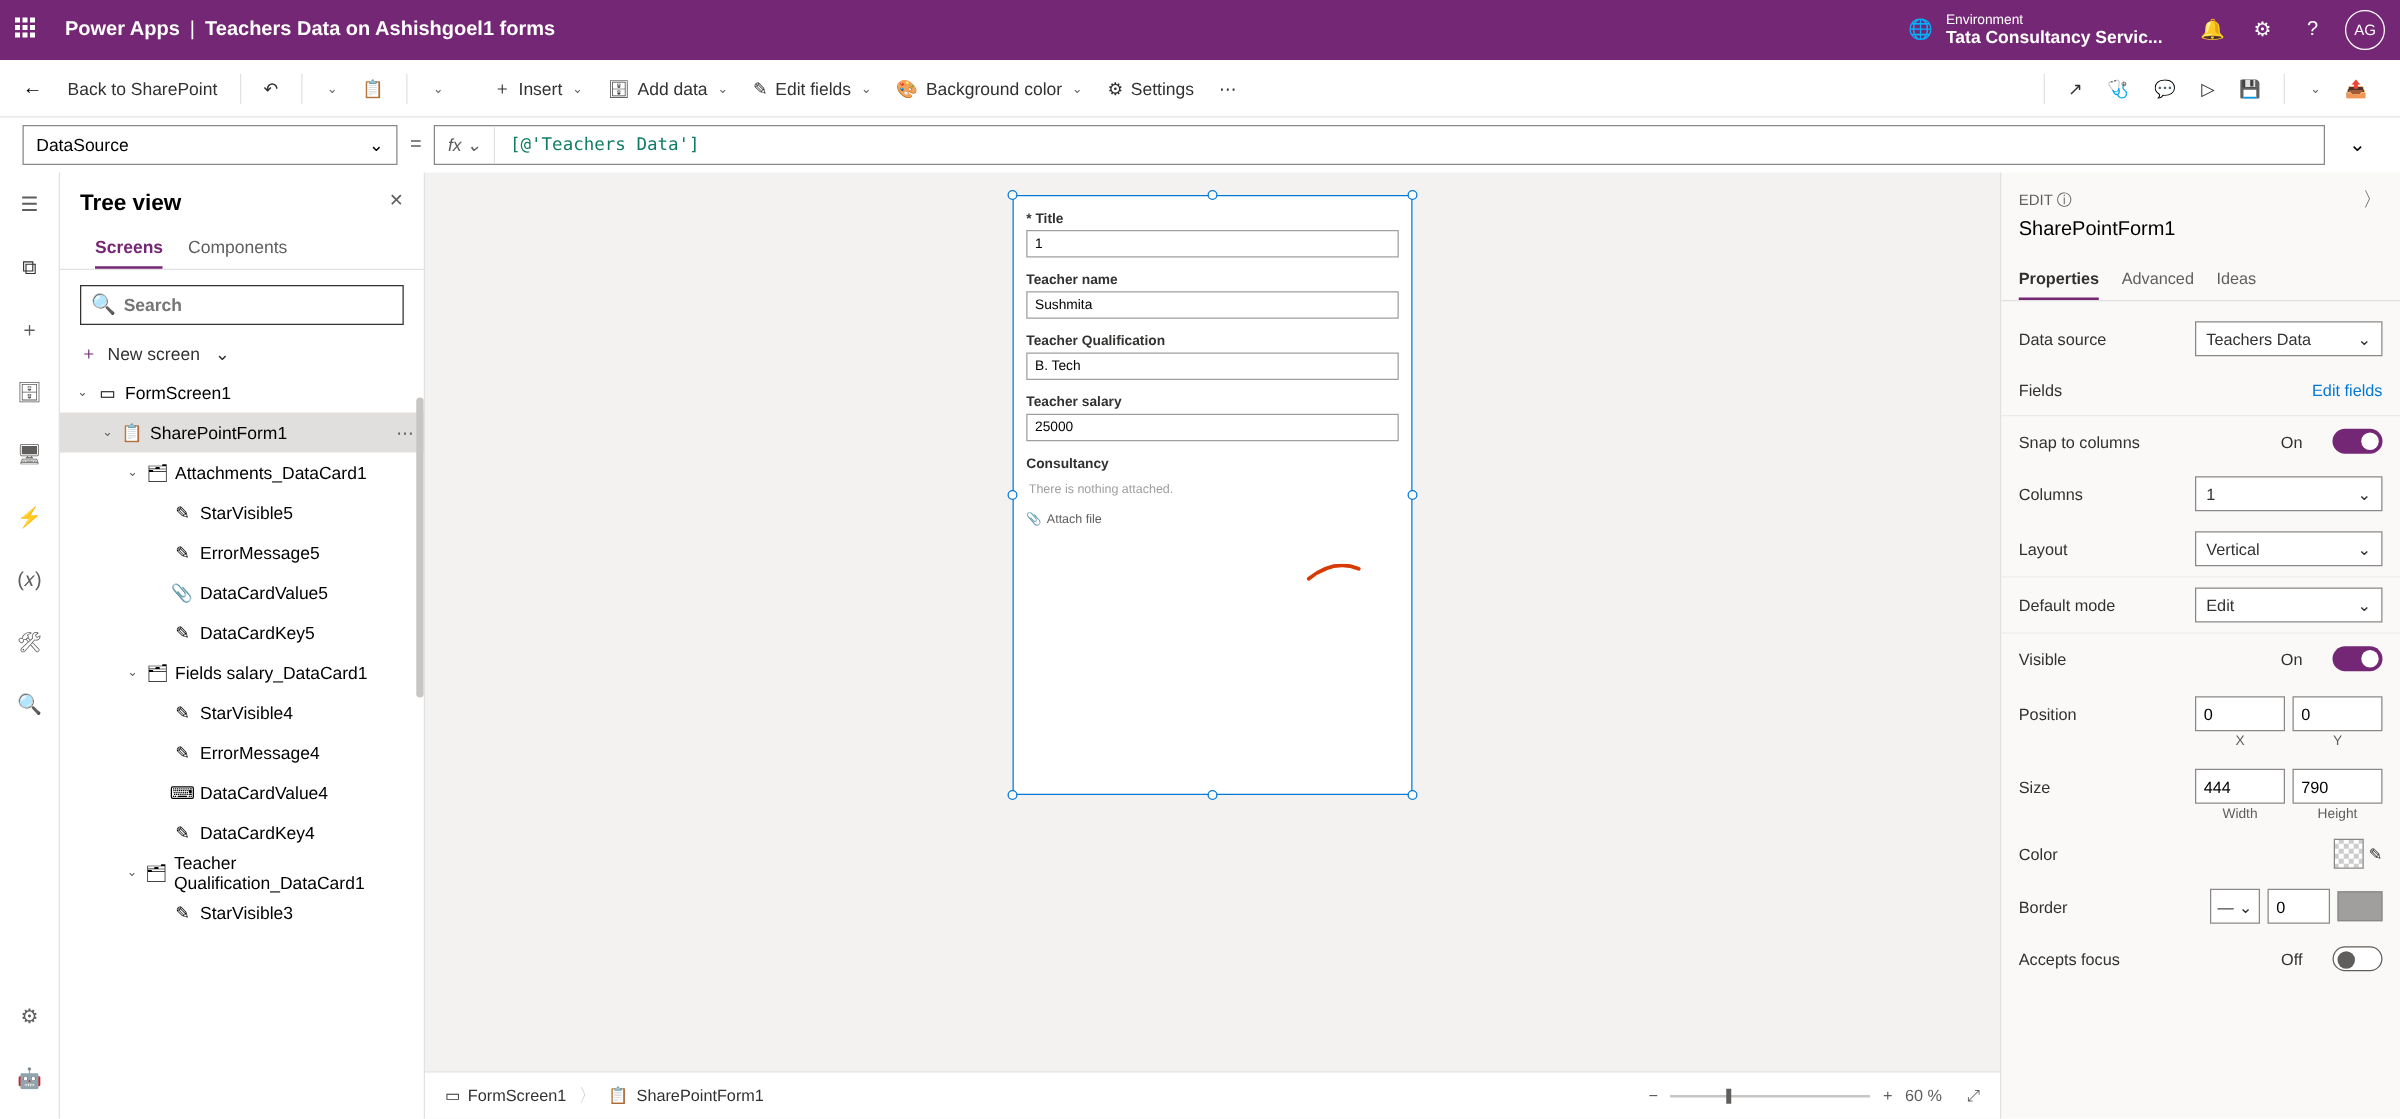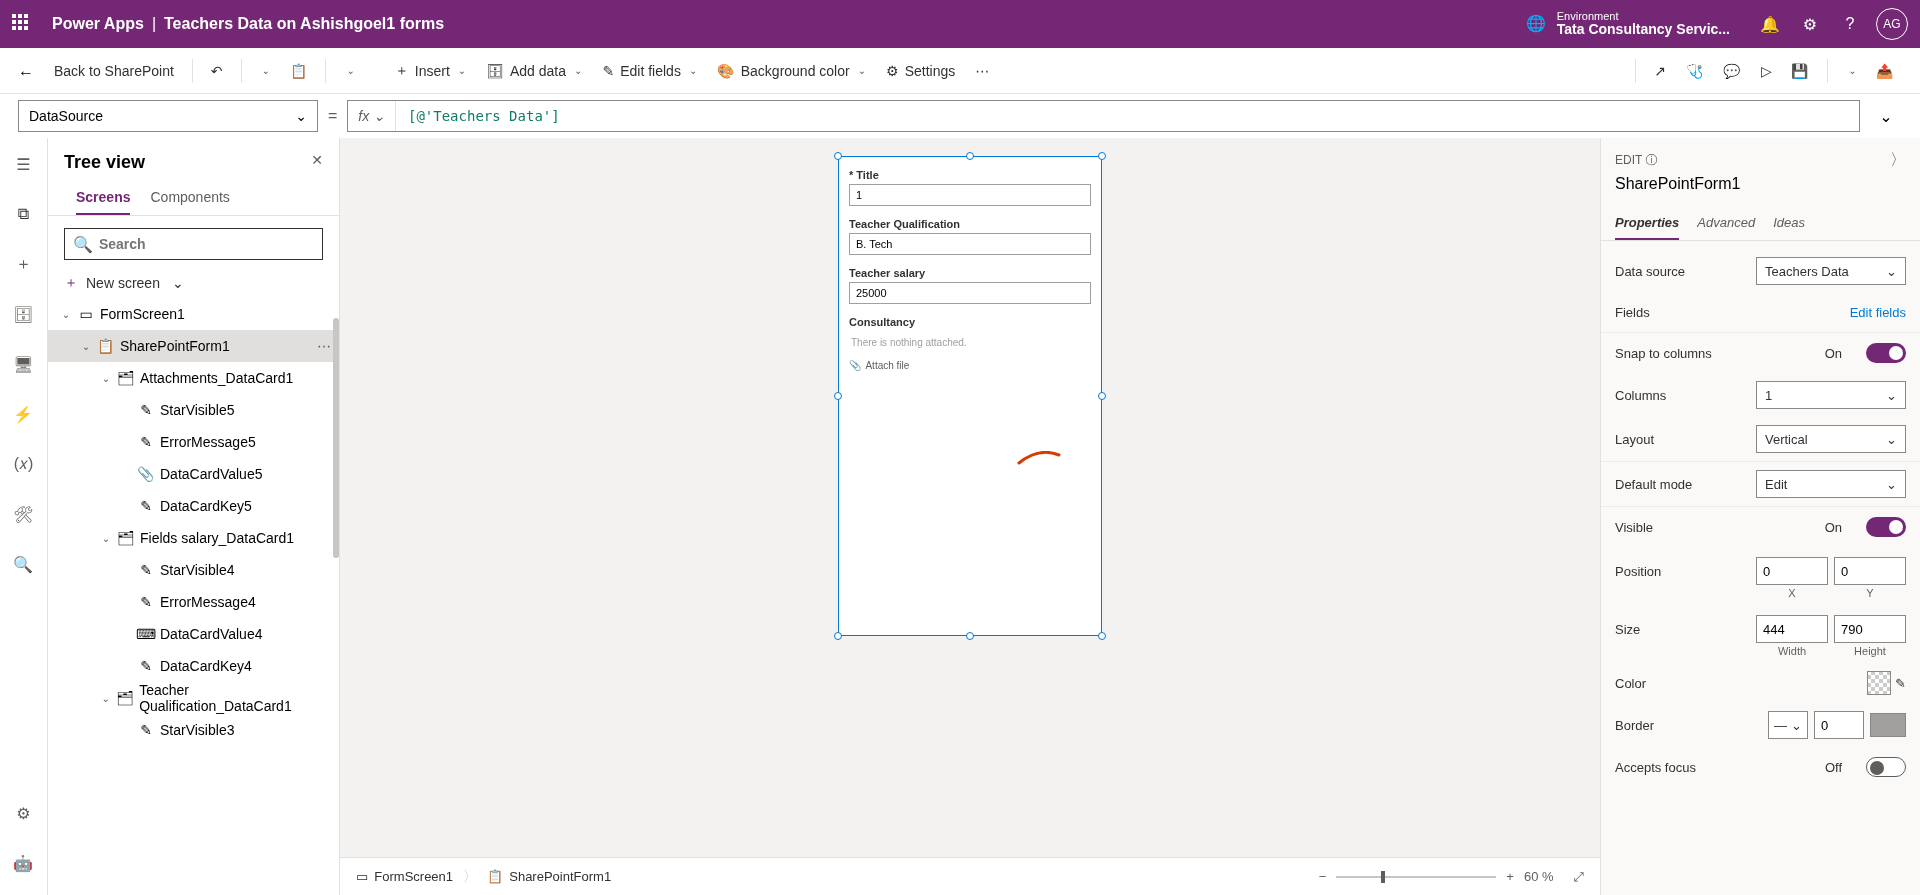--- a/index.html
+++ b/index.html
@@ -64,21 +64,21 @@
 .tree-item .caret { width: 12px; font-size: 10px; color: #605e5c; text-align: center; }
 .tree-item .icon { width: 16px; height: 16px; margin: 0 6px; display: flex; align-items: center; justify-content: center; }
 .tree-item.selected { background: #e1dfdd; }
 .tree-item .more { margin-left: auto; color: #605e5c; font-size: 14px; }
 .scroll-thumb { position: absolute; right: 0; top: 20px; width: 6px; height: 240px; background: #c8c6c4; border-radius: 3px; }
 
 
 .canvas { flex: 1; background: #f3f2f1; position: relative; display: flex; flex-direction: column; }
 .canvas-area { flex: 1; display: flex; align-items: flex-start; justify-content: center; padding-top: 18px; }
 .form-shell { position: relative; }
-.form-card { width: 264px; height: 480px; background: #fff; border: 1px solid #0078d4; position: relative; padding: 12px 10px; }
+.form-card { width: 320px; height: 480px; background: #fff; border: 1px solid #0078d4; position: relative; padding: 12px 10px; }
 .sel-handle { position: absolute; width: 8px; height: 8px; background: #fff; border: 1px solid #0078d4; border-radius: 50%; }
 .sh-tl { top: -4px; left: -4px; } .sh-tr { top: -4px; right: -4px; }
 .sh-bl { bottom: -4px; left: -4px; } .sh-br { bottom: -4px; right: -4px; }
 .sh-tc { top: -4px; left: 50%; margin-left: -4px; } .sh-bc { bottom: -4px; left: 50%; margin-left: -4px; }
 .sh-ml { top: 50%; left: -4px; margin-top: -4px; } .sh-mr { top: 50%; right: -4px; margin-top: -4px; }
 .form-field { margin-bottom: 12px; }
 .form-field label { font-size: 11px; font-weight: 600; color: #323130; display: block; margin-bottom: 3px; }
 .form-field input { width: 100%; height: 22px; border: 1px solid #a19f9d; padding: 0 6px; font-size: 11px; }
 .attach-empty { font-size: 10px; color: #a19f9d; padding: 6px 2px; }
 .attach-btn { font-size: 10px; color: #605e5c; display: flex; align-items: center; gap: 4px; margin-top: 6px; }
@@ -92,21 +92,21 @@
 .canvas-footer .spacer { flex: 1; }
 .zoom-ctrl { display: flex; align-items: center; gap: 10px; font-size: 13px; color: #605e5c; }
 .zoom-slider { width: 160px; height: 2px; background: #c8c6c4; position: relative; }
 .zoom-slider .thumb { position: absolute; width: 4px; height: 12px; background: #605e5c; top: -5px; left: 28%; }
 
 
 .props-panel { width: 320px; border-left: 1px solid #e1e1e1; background: #faf9f8; display: flex; flex-direction: column; overflow-y: auto; }
 .props-head { padding: 12px 14px 6px; }
 .props-head .edit-lbl { font-size: 12px; color: #605e5c; display: flex; align-items: center; gap: 6px; justify-content: space-between; }
 .props-head h3 { font-size: 16px; font-weight: 400; margin-top: 4px; }
-.props-tabs { display: flex; gap: 18px; padding: 0 14px; border-bottom: 1px solid #e1e1e1; margin-top: 8px; font-style: italic; }
+.props-tabs { display: flex; gap: 18px; padding: 0 14px; border-bottom: 1px solid #e1e1e1; margin-top: 8px; }
 .props-tabs .tab { padding: 8px 0; font-size: 13px; cursor: pointer; color: #605e5c; }
 .props-tabs .tab.active { color: #323130; border-bottom: 2px solid #742774; font-weight: 600; }
 .props-body { padding: 8px 0; }
 .prop-row { display: flex; align-items: center; justify-content: space-between; padding: 8px 14px; font-size: 13px; color: #323130; min-height: 40px; }
 .prop-row.bordered { border-bottom: 1px solid #edebe9; }
 .prop-row .val-select { width: 150px; height: 28px; border: 1px solid #8a8886; background: #fff; display: flex; align-items: center; justify-content: space-between; padding: 0 8px; font-size: 13px; }
 .prop-row .link { color: #0078d4; cursor: pointer; font-size: 13px; }
 .toggle { display: flex; align-items: center; gap: 24px; }
 .toggle-sw { width: 40px; height: 20px; border-radius: 10px; position: relative; }
 .toggle-sw.on { background: #742774; }
@@ -359,20 +359,21 @@
         </div>
       </div>
   </div>
 
   <div class="canvas">
     <div class="canvas-area">
       <div class="form-shell">
         <div class="form-card">
           <div id="form-fields">
               <div class="form-field"><label><span style="color: rgb(50, 49, 48);">* </span>Title</label><input value="1" style=""></div>
+              <div class="form-field"><label>Teacher name</label><input value="Sushmita" style=""></div>
               <div class="form-field"><label>Teacher Qualification</label><input value="B. Tech" style=""></div>
               <div class="form-field"><label>Teacher salary</label><input value="25000" style=""></div>
             </div>
           <div class="form-field">
             <label>Consultancy</label>
             <div class="attach-empty">There is nothing attached.</div>
             <div class="attach-btn">
               <span>📎</span>
               <span>Attach file</span>
             </div>

